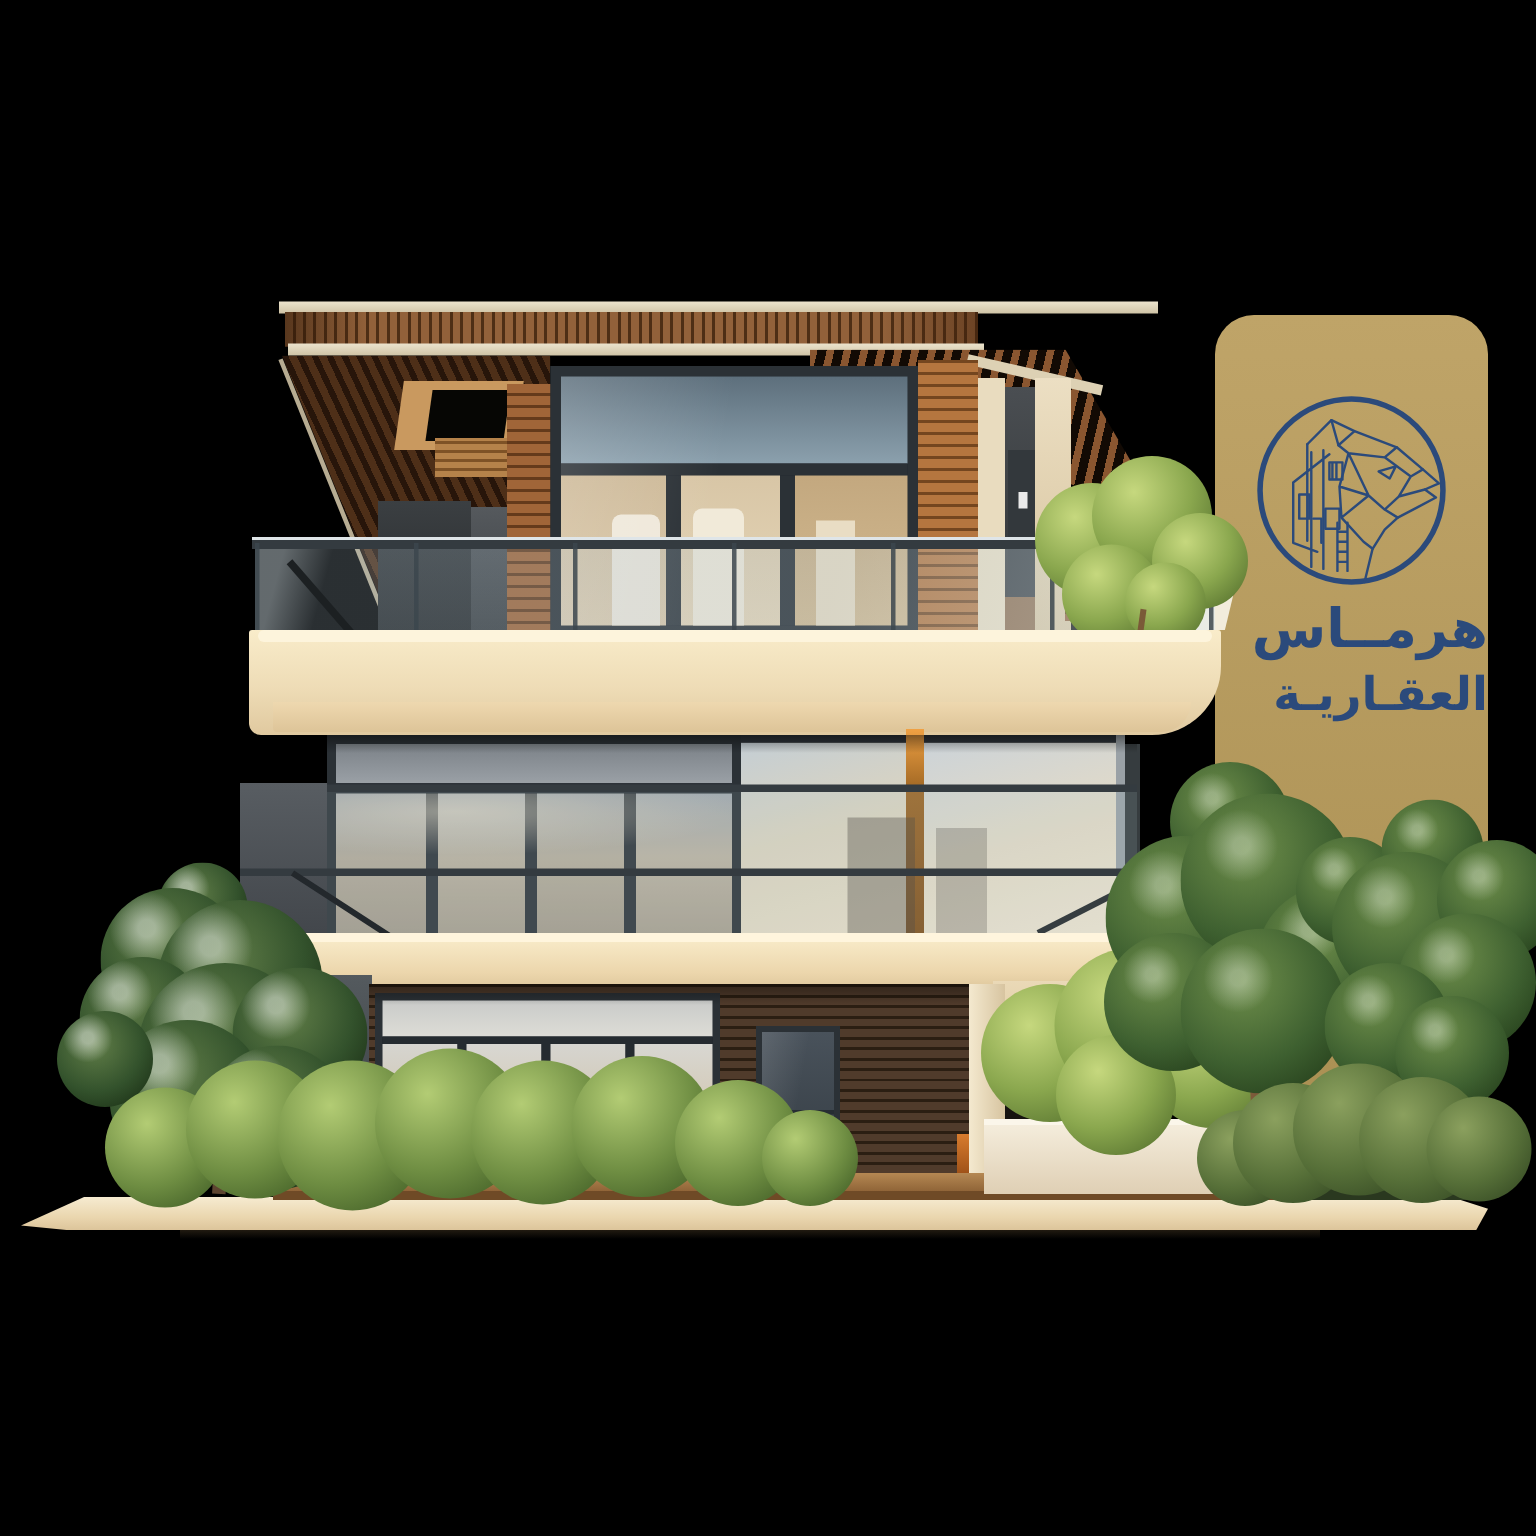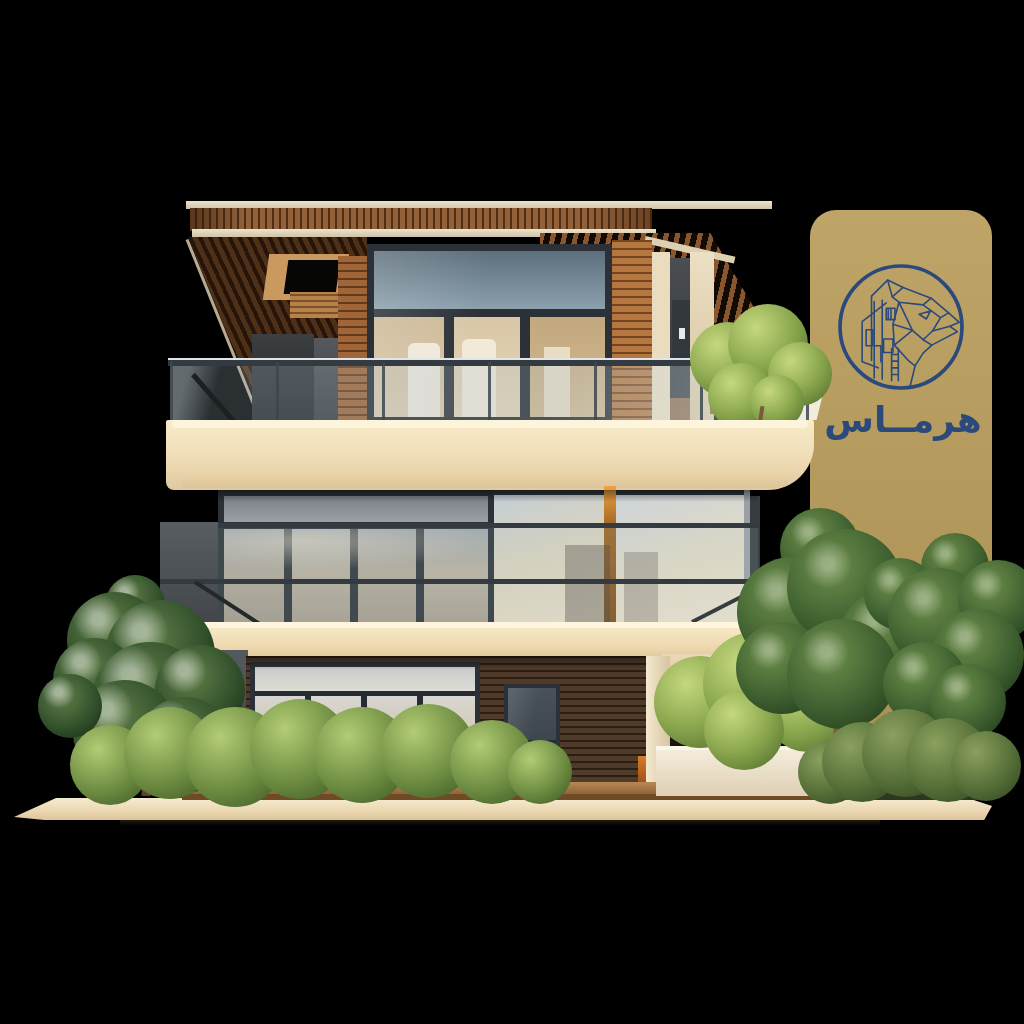--- a/index.html
+++ b/index.html
@@ -35,21 +35,21 @@
                radial-gradient(circle at 38% 32%,#6f8f4b,#3e6030 55%,#1c3314 100%)}
   .f4{background:radial-gradient(circle at 35% 30%,#c6d87e,#8aa74e 50%,#4a6527 100%)}
   .f5{background:radial-gradient(circle at 35% 30%,#8ba05e,#566f38 55%,#2c3f1e 100%)}
 
   
   .badge{
     left:810px;top:210px;width:182px;height:588px;border-radius:26px;
     background:linear-gradient(180deg,var(--gold,#bfa468),var(--gold2,#a98e51));
   }
   .emblem{left:24px;top:50px;width:134px;height:134px;color:var(--navy,#2b4a7b)}
-  .brand{left:4px;right:0;text-align:center;color:var(--navy,#2b4a7b);direction:rtl;font-weight:700;line-height:1}
+  .brand{left:4px;right:0;text-align:right;color:var(--navy,#2b4a7b);direction:rtl;font-weight:700;line-height:1}
   .brand.l1{top:192px;font-size:36px}
   .brand.l2{top:238px;font-size:31px}
 
   
   .wf{border-style:solid;border-color:#2b3136;box-sizing:border-box}
 </style>
 </head>
 <body>
 
 <div class="canvas">
@@ -61,20 +61,21 @@
         <path d="M56,54 L80,30 L103,41 L145,57 L171,79 L187,93 L173,99 L184,107 L165,117 L146,127 L133,139 L121,158 L113,191"></path>
         <path d="M80,30 L87,55 L103,41"></path>
         <path d="M87,55 L97,63 L133,67 L145,57 M133,67 L159,86 L171,79 M159,86 L147,106 L173,99 M147,106 L133,119 L146,127 M133,119 L117,105 L97,63 M117,105 L88,96 L97,63 M88,96 L90,127 L117,105 M90,127 L112,151 L121,158"></path>
         <path d="M127,81 L144,76 L138,88 Z"></path>
         <path d="M42,92 L78,64 M42,92 L42,152 L66,161 M56,54 L56,150 M60,62 L60,176 M72,60 L72,178"></path>
         <path d="M48,104 h10 v24 h-10 z M62,128 h8 v24 M78,72 h13 v17 h-13 z M81,72 v17 M85,72 v17 M74,118 h14 v20 h-14 z"></path>
         <path d="M86,132 V180 M96,132 V180 M86,141 H96 M86,151 H96 M86,161 H96 M86,171 H96"></path>
       </g>
     </svg>
     <div class="a brand l1">هرمــاس</div>
+    <div class="a brand l2">العقـاريـة</div>
   </div>
 
   <div class="a trim" style="left:186px;top:201px;width:586px;height:8px"></div>
   <div class="a slatband" style="left:190px;top:208px;width:462px;height:23px"></div>
   <div class="a trim" style="left:192px;top:229px;width:464px;height:8px"></div>
   <div class="a pergola" style="left:540px;top:233px;width:227px;height:102px;
               clip-path:polygon(0 0,75% 0,100% 95%,90% 100%,0 19%)"></div>
   <div class="a" style="left:645px;top:236px;width:92px;height:7px;background:#ddd1b4;transform:rotate(13deg);transform-origin:left center"></div>
 
   <div class="a soffit" style="left:188px;top:237px;width:179px;height:183px;

